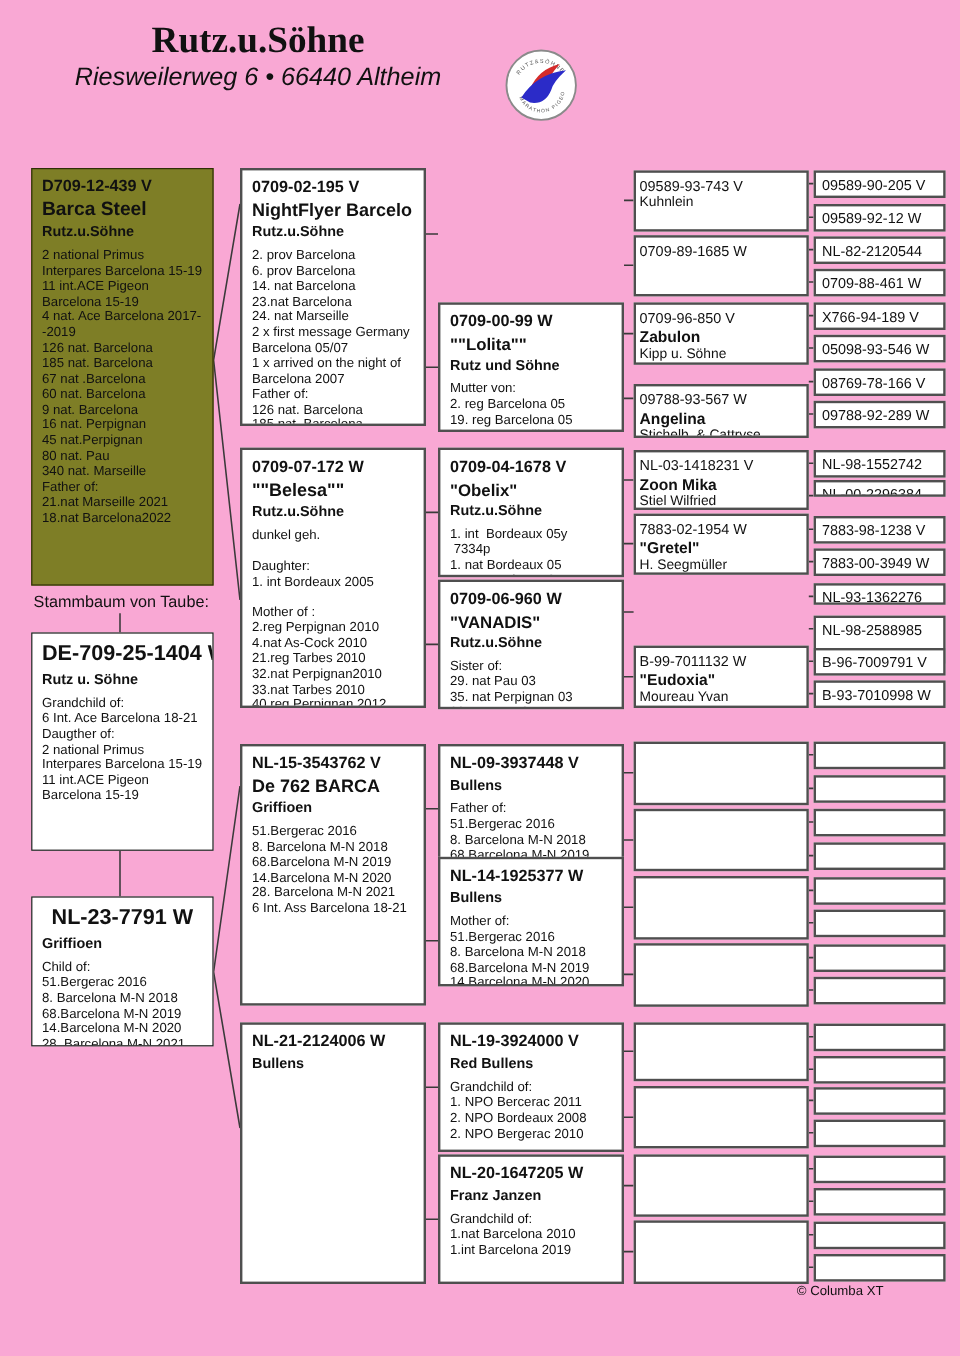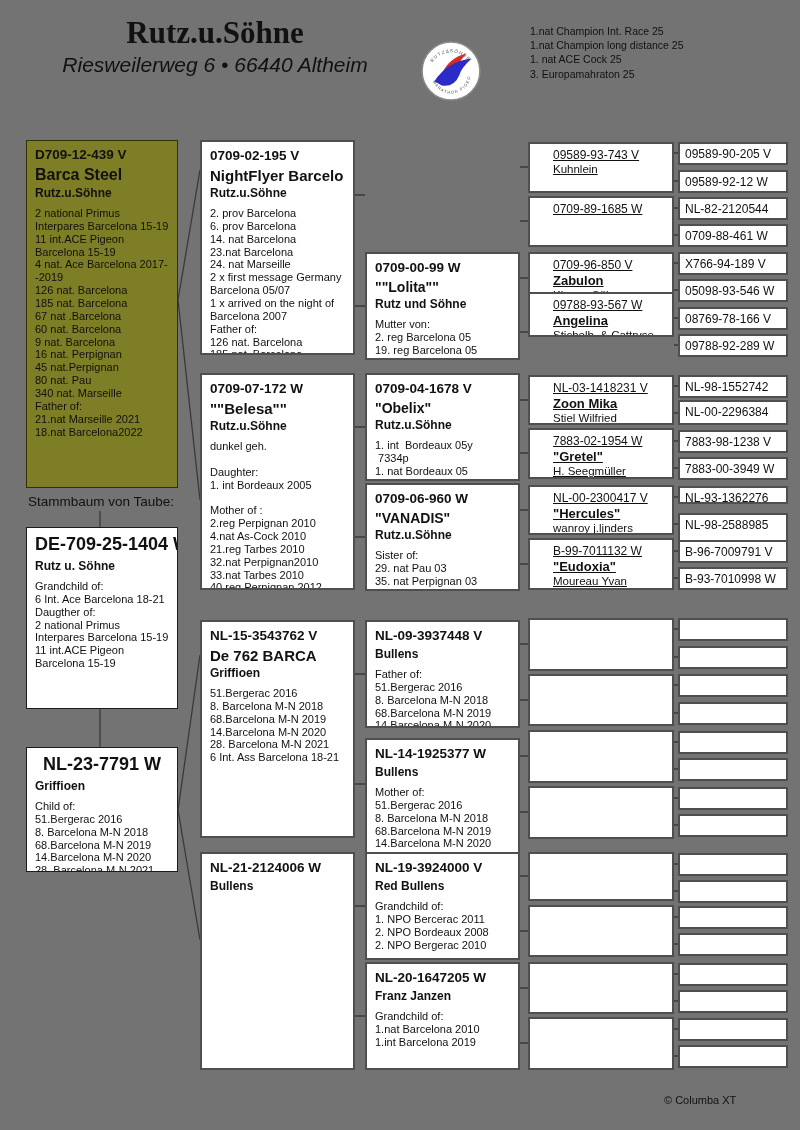--- a/index.html
+++ b/index.html
@@ -1,50 +1,50 @@
 <!DOCTYPE html>
 <html><head>
 <meta charset="utf-8">
 <style>
   html,body{margin:0;padding:0;background:#e8e8e8;}
-  .page{position:relative;width:800px;height:1130px;background:#737373;
+  .page{position:relative;width:800px;height:1130px;background:#f9a8d4;
         font-family:"Liberation Sans",sans-serif;color:#111;overflow:hidden;margin:0 auto;}
 
   
   .header-left{position:absolute;left:0;top:16px;width:430px;text-align:center;}
   .title{font-family:"Liberation Serif",serif;font-weight:700;font-size:31px;line-height:1.1;}
   .address{font-style:italic;font-weight:400;font-size:21px;margin-top:3px;}
   .contact{font-weight:700;font-size:17px;margin-top:3px;}
   .logo{position:absolute;left:420px;top:40px;width:62px;height:62px;}
   .achv{position:absolute;left:530px;top:24px;font-size:10.5px;line-height:1.35;color:#111;}
 
   
   .box{position:absolute;box-sizing:border-box;background:#fff;border:2px solid #4f4f4f;
        overflow:hidden;padding:4px 8px;}
   .c1{left:26px;width:152px;border:1px solid #1c1c1c;}
   .c2{left:200px;width:155px;}
   .c3{left:365px;width:155px;}
-  .c4{left:528px;width:146px;padding:2px 23px;text-decoration:underline;}
+  .c4{left:528px;width:146px;padding:2px 3px;}
   .c5{left:678px;width:110px;padding:1px 5px;}
   .father-box{border:1px solid #2f2f05;}
 
   .ring{font-weight:700;font-size:13.5px;margin:2px 0 4px;white-space:nowrap;}
   .big .ring{font-size:18px;text-align:center;}
   .c4 .ring,.c5 .ring{font-weight:400;font-size:12px;margin:2px 0 1px;}
   .pname{font-weight:700;font-size:15px;margin:3px 0 2px;white-space:nowrap;}
   .father-box .pname{font-size:16px;}
   .c3 .pname{font-size:14px;}
   .c4 .pname{font-size:13px;margin:1px 0 0;}
   .owner{font-weight:700;font-size:12px;margin:1px 0 7px;white-space:nowrap;}
   .c4 .owner{font-weight:400;font-size:11.5px;margin:1px 0 0;}
   .lines{font-size:11px;line-height:1.17;white-space:pre-wrap;}
   .pname:empty,.owner:empty,.lines:empty{display:none;}
 
   .stammbaum-label{position:absolute;left:28px;top:494px;font-size:13.5px;}
-  .footer{position:absolute;left:664px;top:1070px;font-size:11px;margin-top:24px;}
+  .footer{position:absolute;left:664px;top:1070px;font-size:11px;}
   .connectors{position:absolute;left:0;top:0;pointer-events:none;}
 </style>
 </head>
 <body>
 
 <div class="page">
 
   <svg class="connectors" width="800" height="1130" viewBox="0 0 800 1130">
     <g stroke="#3a3a3a" stroke-width="1.3" fill="none">
       <path d="M100 511 V527 M100 709 V747"></path>
@@ -70,26 +70,20 @@
     <text font-size="4.5" fill="#555" letter-spacing="1">
       <textPath href="#arcT" startOffset="18%">RUTZ&amp;SÖHNE</textPath>
     </text>
     <text font-size="4" fill="#555" letter-spacing="1">
       <textPath href="#arcB" startOffset="12%">MARATHON PIGEONS</textPath>
     </text>
     <path class="logo-wing" d="M21 33 Q28 17 45 13 Q36 23 34 30 Z" fill="#D42B2B"></path>
     <path class="logo-body" d="M14 40 Q26 21 50 18 Q40 27 38 34 Q33 46 21 44 Z" fill="#2B2BC8"></path>
   </svg>
 
-  <div class="achv">
-    <div>1.nat Champion Int. Race 25</div>
-    <div>1.nat Champion long distance 25</div>
-    <div>1. nat ACE Cock 25</div>
-    <div>3. Europamahraton 25</div>
-  </div>
 
   <div class="box c1 father-box" style="top: 140px; height: 348px; background: rgb(126, 126, 38);">
     <div class="ring">D709-12-439 V</div>
     <div class="pname">Barca Steel</div>
     <div class="owner">Rutz.u.Söhne</div>
     <div class="lines">2 national Primus
 Interpares Barcelona 15-19
 11 int.ACE Pigeon Barcelona 15-19
 4 nat. Ace Barcelona 2017--2019
 126 nat. Barcelona
@@ -211,21 +205,21 @@
   <div class="box c3" style="top:620px;height:108px">
     <div class="ring">NL-09-3937448 V</div>
     <div class="owner">Bullens</div>
     <div class="lines">Father of:
 51.Bergerac 2016
 8. Barcelona M-N 2018
 68.Barcelona M-N 2019
 14.Barcelona M-N 2020
 28. Barcelona M-N 2021</div>
   </div>
-  <div class="box c3" style="top:738px;height:128px">
+  <div class="box c3" style="top:714px;height:108px">
     <div class="ring">NL-14-1925377 W</div>
     <div class="owner">Bullens</div>
     <div class="lines">Mother of:
 51.Bergerac 2016
 8. Barcelona M-N 2018
 68.Barcelona M-N 2019
 14.Barcelona M-N 2020
 28. Barcelona M-N 2021</div>
   </div>
   <div class="box c3" style="top:852px;height:108px">
@@ -249,39 +243,34 @@
     <div class="owner">Kuhnlein</div>
   </div>
   <div class="box c4" style="top:196px;height:51px">
     <div class="ring">0709-89-1685 W</div>
   </div>
   <div class="box c4" style="top:252px;height:52px">
     <div class="ring">0709-96-850 V</div>
     <div class="pname">Zabulon</div>
     <div class="owner">Kipp u. Söhne</div>
   </div>
-  <div class="box c4" style="top:292px;height:45px">
+  <div class="box c4" style="top:320px;height:45px">
     <div class="ring">09788-93-567 W</div>
     <div class="pname">Angelina</div>
     <div class="owner">Stichelb. &amp; Cattryse</div>
   </div>
   <div class="box c4" style="top:375px;height:50px">
     <div class="ring">NL-03-1418231 V</div>
     <div class="pname">Zoon Mika</div>
     <div class="owner">Stiel Wilfried</div>
   </div>
   <div class="box c4" style="top:428px;height:51px">
     <div class="ring">7883-02-1954 W</div>
     <div class="pname">"Gretel"</div>
     <div class="owner">H. Seegmüller</div>
-  </div>
-  <div class="box c4" style="top:485px;height:50px">
-    <div class="ring">NL-00-2300417 V</div>
-    <div class="pname">"Hercules"</div>
-    <div class="owner">wanroy j.ljnders</div>
   </div>
   <div class="box c4" style="top:538px;height:52px">
     <div class="ring">B-99-7011132 W</div>
     <div class="pname">"Eudoxia"</div>
     <div class="owner">Moureau Yvan</div>
   </div>
   <div class="box c4" style="top:618px;height:53px"></div>
   <div class="box c4" style="top:674px;height:52px"></div>
   <div class="box c4" style="top:730px;height:53px"></div>
   <div class="box c4" style="top:786px;height:53px"></div>
@@ -310,21 +299,21 @@
     </div>
   <div class="box c5" style="top:307px;height:23px">
       <div class="ring">08769-78-166 V</div>
     </div>
   <div class="box c5" style="top:334px;height:23px">
       <div class="ring">09788-92-289 W</div>
     </div>
   <div class="box c5" style="top:375px;height:23px">
       <div class="ring">NL-98-1552742</div>
     </div>
-  <div class="box c5" style="top:400px;height:25px">
+  <div class="box c5" style="top:400px;height:14px">
       <div class="ring">NL-00-2296384</div>
     </div>
   <div class="box c5" style="top:430px;height:23px">
       <div class="ring">7883-98-1238 V</div>
     </div>
   <div class="box c5" style="top:457px;height:23px">
       <div class="ring">7883-00-3949 W</div>
     </div>
   <div class="box c5" style="top:486px;height:18px">
       <div class="ring">NL-93-1362276</div>

